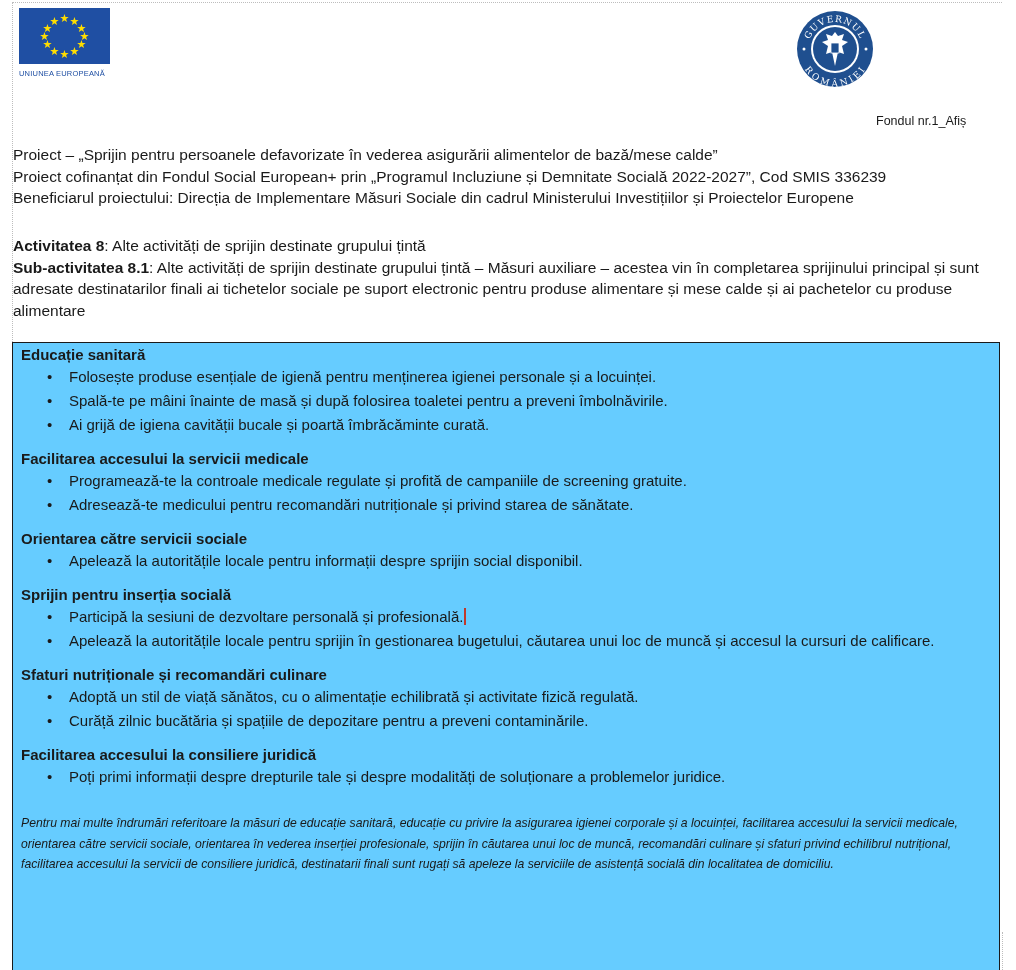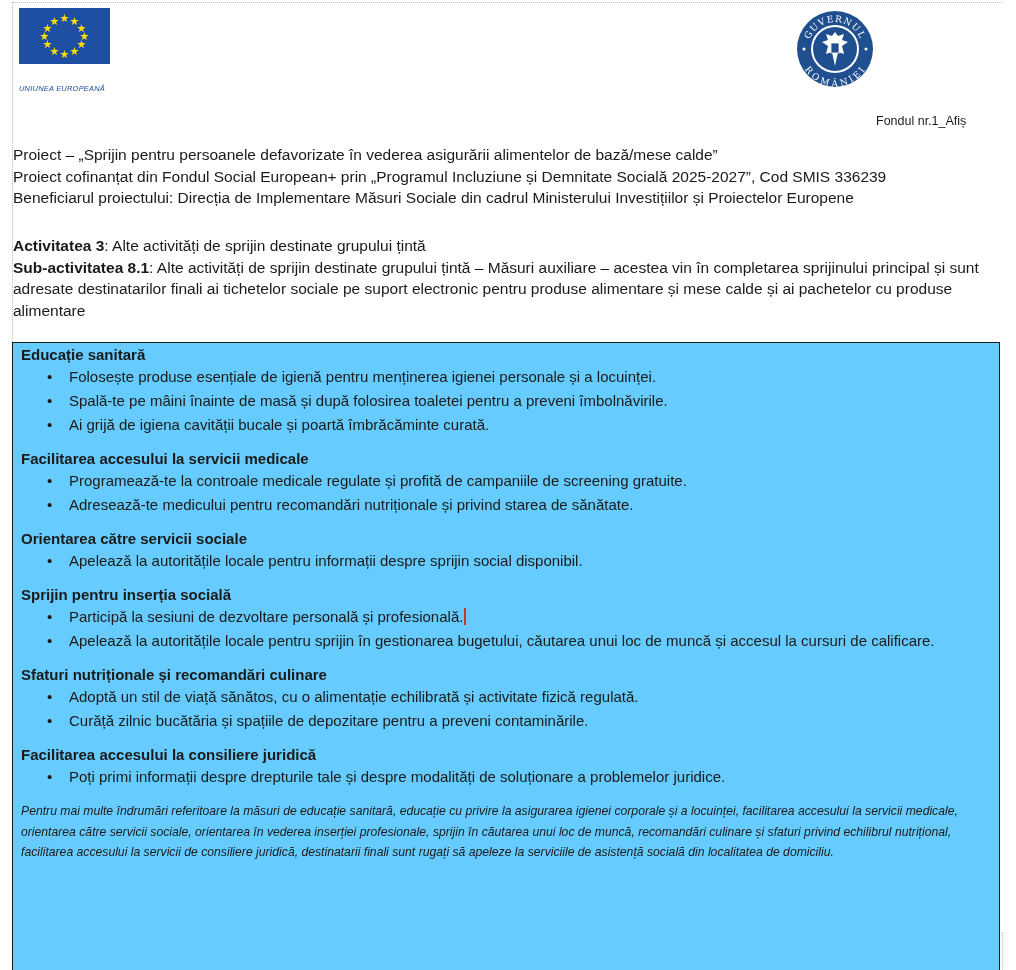--- a/index.html
+++ b/index.html
@@ -7,21 +7,21 @@
     width: 1016px; height: 970px; background: #ffffff; position: relative; overflow: hidden;
     font-family: "Liberation Sans", "DejaVu Sans", sans-serif; color: #1a1a1a;
   }
   .margin-top { position: absolute; left: 12px; top: 2px; width: 990px; border-top: 1px dotted #bdbdbd; }
   .margin-left { position: absolute; left: 12px; top: 2px; height: 968px; border-left: 1px dotted #bdbdbd; }
   .margin-right { position: absolute; left: 1002px; top: 932px; height: 38px; border-left: 1px dotted #bdbdbd; }
 
   .eu-logo { position: absolute; left: 19px; top: 8px; width: 92px; }
   .eu-flag { width: 91px; height: 56px; background: #1f4fa3; position: relative; }
   .eu-star { position: absolute; color: #ffdd00; font-size: 11px; line-height: 11px; width: 11px; text-align: center; }
-  .eu-text { font-size: 7.5px; color: #1f4fa3; margin-top: 20px; letter-spacing: 0.2px; white-space: nowrap; font-style: italic; }
+  .eu-text { font-size: 7.5px; color: #1f4fa3; margin-top: 5px; letter-spacing: 0.2px; white-space: nowrap; }
 
   .gov-logo { position: absolute; left: 796px; top: 10px; width: 78px; height: 78px; }
 
   .annex { position: absolute; left: 876px; top: 114px; font-size: 12.5px; }
 
   .header-block { position: absolute; left: 13px; top: 144px; font-size: 15.5px; line-height: 21.5px; }
   .header-block div { white-space: nowrap; }
 
   .activity-block { position: absolute; left: 13px; top: 235px; width: 985px; font-size: 15.5px; line-height: 21.5px; }
   .activity-block b { font-weight: bold; }
@@ -30,21 +30,21 @@
     position: absolute; left: 12px; top: 342px; width: 988px; height: 744px;
     background: #66ccff; border: 1.5px solid #1a1a1a; box-sizing: border-box;
     padding: 2px 0 0 8px;
   }
   .section-title { font-weight: bold; font-size: 15px; line-height: 20px; margin-top: 12px; }
   .section-title:first-child { margin-top: 0; }
   .bullets { list-style: none; margin: 0; padding: 0; }
   .bullets li { position: relative; padding-left: 48px; font-size: 15px; line-height: 24px; padding-right: 10px; }
   .bullets li::before { content: "•"; position: absolute; left: 26px; top: 0; font-size: 15px; }
   .cursor { display: inline-block; width: 2px; height: 17px; background: #c0392b; vertical-align: -3px; margin-left: 1px; }
-  .footnote { font-style: italic; font-size: 12.2px; line-height: 20.5px; margin-top: 12px; padding-right: 10px; }
+  .footnote { font-style: italic; font-size: 12.2px; line-height: 20.5px; margin-top: 24px; padding-right: 10px; }
 </style>
 </head>
 <body>
 
 <div class="margin-top"></div>
 <div class="margin-left"></div>
 <div class="margin-right"></div>
 
 <div class="eu-logo">
   <div class="eu-flag">
@@ -82,26 +82,26 @@
   <circle cx="70" cy="39" r="1.5" fill="#ffffff"></circle>
 
   <path d="M39 22 L42 26 L48 24 L46 30 L52 32 L46 36 L48 44 L42 42 L39 56 L36 42 L30 44 L32 36 L26 32 L32 30 L30 24 L36 26 Z" fill="#ffffff"></path>
   <rect x="35" y="33" width="8" height="10" fill="#1f4f8f" stroke="#ffffff" stroke-width="0.8"></rect>
 </svg>
 
 <div class="annex">Fondul nr.1_Afiș</div>
 
 <div class="header-block">
   <div>Proiect – „Sprijin pentru persoanele defavorizate în vederea asigurării alimentelor de bază/mese calde”</div>
-  <div>Proiect cofinanțat din Fondul Social European+ prin „Programul Incluziune și Demnitate Socială 2025-2027”, Cod SMIS 336239</div>
+  <div>Proiect cofinanțat din Fondul Social European+ prin „Programul Incluziune și Demnitate Socială 2022-2027”, Cod SMIS 336239</div>
   <div>Beneficiarul proiectului: Direcția de Implementare Măsuri Sociale din cadrul Ministerului Investițiilor și Proiectelor Europene</div>
 </div>
 
 <div class="activity-block">
-  <div><b>Activitatea 3</b><span>: Alte activități de sprijin destinate grupului țintă</span></div>
+  <div><b>Activitatea 8</b><span>: Alte activități de sprijin destinate grupului țintă</span></div>
   <div><b>Sub-activitatea 8.1</b><span>: Alte activități de sprijin destinate grupului țintă – Măsuri auxiliare – acestea vin în completarea sprijinului principal și sunt adresate destinatarilor finali ai tichetelor sociale pe suport electronic pentru produse alimentare și mese calde și ai pachetelor cu produse alimentare</span></div>
 </div>
 
 <div class="info-box">
   <div class="section-title">Educație sanitară</div>
   <ul class="bullets">
     <li>Folosește produse esențiale de igienă pentru menținerea igienei personale și a locuinței.</li>
     <li>Spală-te pe mâini înainte de masă și după folosirea toaletei pentru a preveni îmbolnăvirile.</li>
     <li>Ai grijă de igiena cavității bucale și poartă îmbrăcăminte curată.</li>
   </ul>

